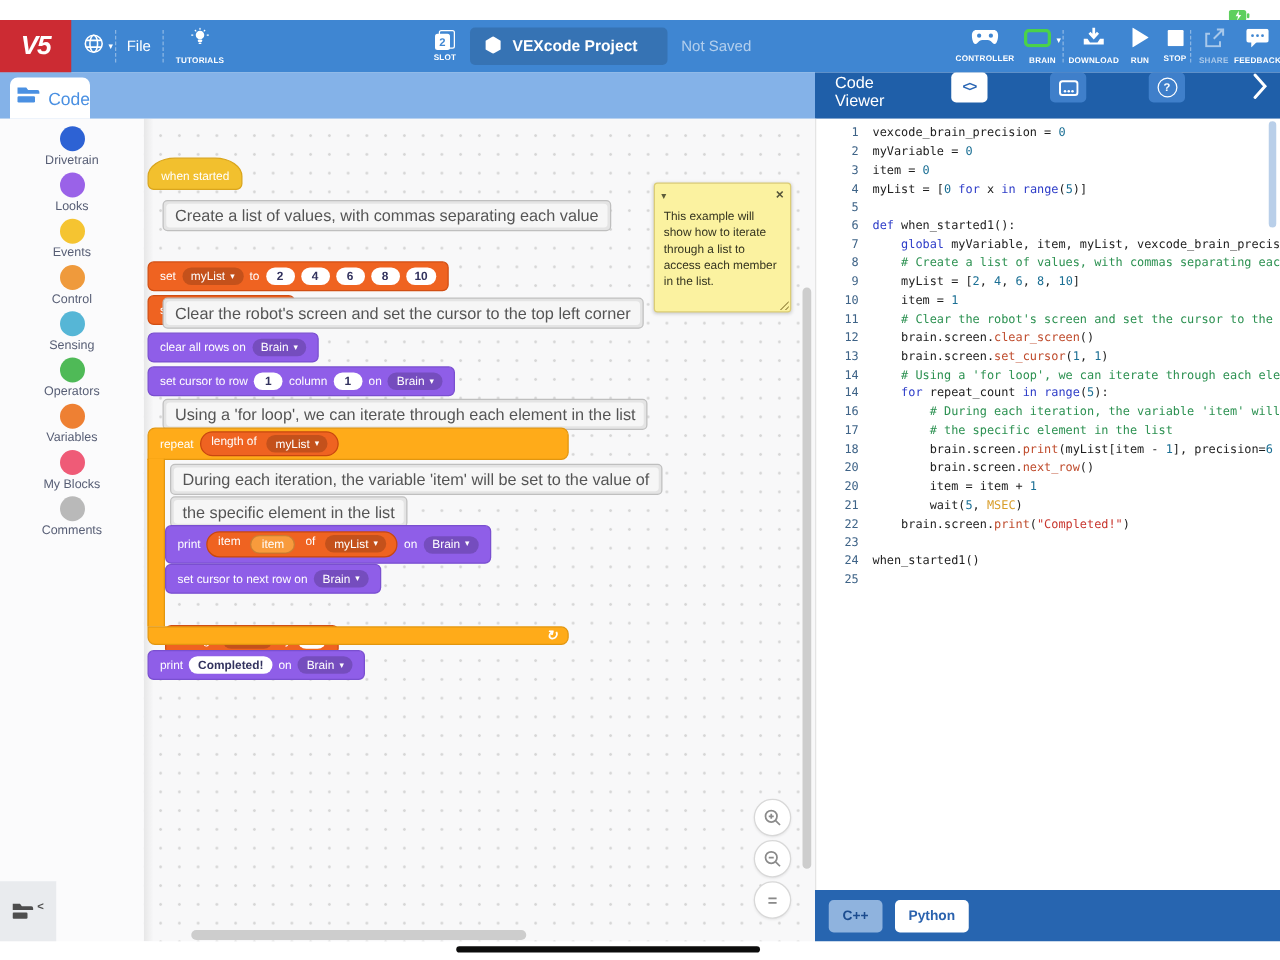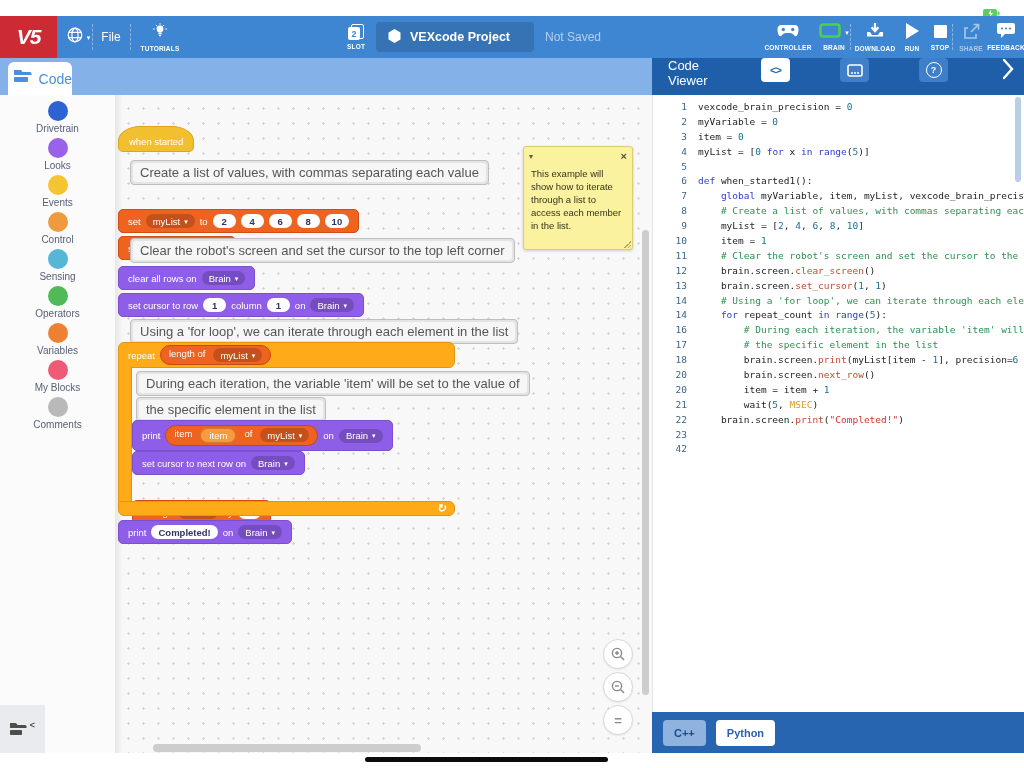--- a/index.html
+++ b/index.html
@@ -559,21 +559,25 @@
       </div>
       <div class="code-line">
         <span class="ln">22</span>
         <span class="ct"><span class="tp">    brain.screen.</span><span class="tm">print</span><span class="tp">(</span><span class="ts">"Completed!"</span><span class="tp">)</span></span>
       </div>
       <div class="code-line">
         <span class="ln">23</span>
         <span class="ct"></span>
       </div>
       <div class="code-line">
-        <span class="ln">42</span>
+        <span class="ln">24</span>
+        <span class="ct"><span class="tp">when_started1()</span></span>
+      </div>
+      <div class="code-line">
+        <span class="ln">25</span>
         <span class="ct"></span>
       </div>
     </div>
   <div class="cv-scroll"></div>
 
   <div class="cv-footer">
     <span class="lang-btn cpp">C++</span>
     <span class="lang-btn python">Python</span>
   </div>
 

